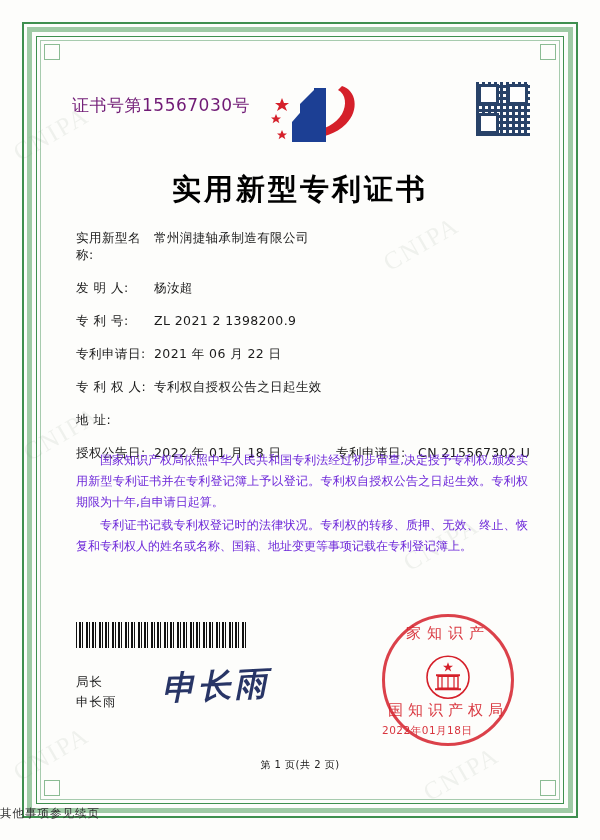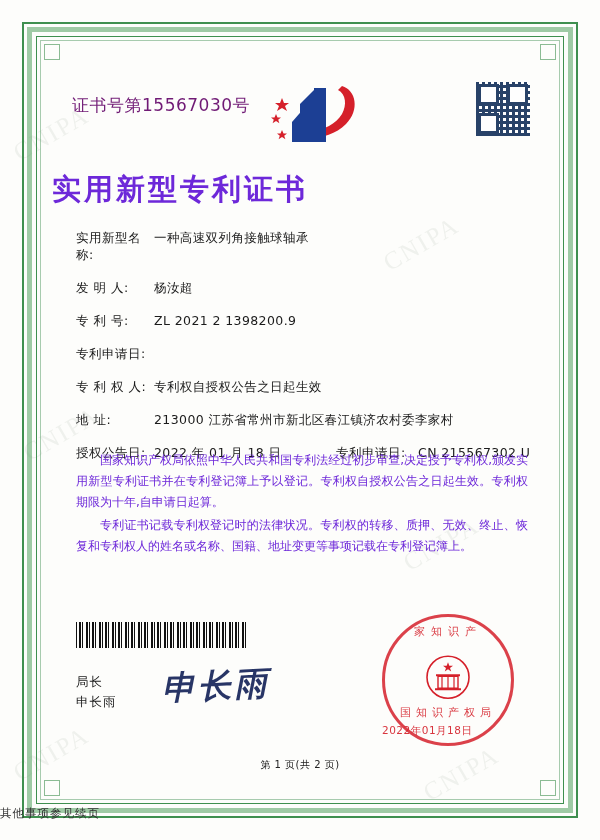--- a/index.html
+++ b/index.html
@@ -138,25 +138,25 @@
     height: 15px;
     border: 3px solid #17335c;
     background: #fff;
   }
 
   .title {
     position: absolute;
     left: 0;
     top: 118px;
     width: 496px;
-    text-align: left;
+    text-align: center;
     font-size: 29px;
     font-weight: bold;
     letter-spacing: 3px;
-    color: #6d28d9;
+    color: #000000;
     font-family: "DejaVu Sans", "Liberation Sans", sans-serif;
   }
 
   .fields {
     position: absolute;
     left: 24px;
     top: 178px;
     width: 460px;
   }
   .field-row {
@@ -231,21 +231,21 @@
     border: 3px solid #d5202a;
     border-radius: 50%;
     opacity: 0.85;
   }
   .seal-text-top, .seal-text-bottom {
     position: absolute;
     left: 0;
     width: 100%;
     text-align: center;
     color: #d5202a;
-    font-size: 11px;
+    font-size: 15px;
     letter-spacing: 6px;
     font-family: "Liberation Serif", serif;
     opacity: 0.88;
   }
   .seal-text-top { top: 10px; }
   .seal-text-bottom { bottom: 26px; letter-spacing: 5px; }
   .seal-emblem {
     position: absolute;
     left: 50%;
     top: 50%;
@@ -351,40 +351,40 @@
 
     <div class="qr">
       <div class="qr-b"></div>
     </div>
 
     <div class="title">实用新型专利证书</div>
 
     <div class="fields">
       <div class="field-row">
         <div class="field-label">实用新型名称:</div>
-        <div class="field-value">一种高速双列角接触球轴承</div>
+        <div class="field-value">常州润捷轴承制造有限公司</div>
       </div>
       <div class="field-row">
         <div class="field-label">发 明 人:</div>
         <div class="field-value">杨汝超</div>
       </div>
       <div class="field-row">
         <div class="field-label">专 利 号:</div>
         <div class="field-value">ZL 2021 2 1398200.9</div>
       </div>
       <div class="field-row">
         <div class="field-label">专利申请日:</div>
+        <div class="field-value">2021 年 06 月 22 日</div>
       </div>
       <div class="field-row">
         <div class="field-label">专 利 权 人:</div>
         <div class="field-value">专利权自授权公告之日起生效</div>
       </div>
       <div class="field-row">
         <div class="field-label">地      址:</div>
-        <div class="field-value">213000 江苏省常州市新北区春江镇济农村委李家村</div>
       </div>
       <div class="field-row dual">
         <div class="field-label">授权公告日:</div>
         <div class="field-value">2022 年 01 月 18 日</div>
         <div class="field-label2">专利申请日:</div>
         <div class="field-value2">CN 215567302 U</div>
       </div>
     </div>
 
     <div class="paragraphs">

